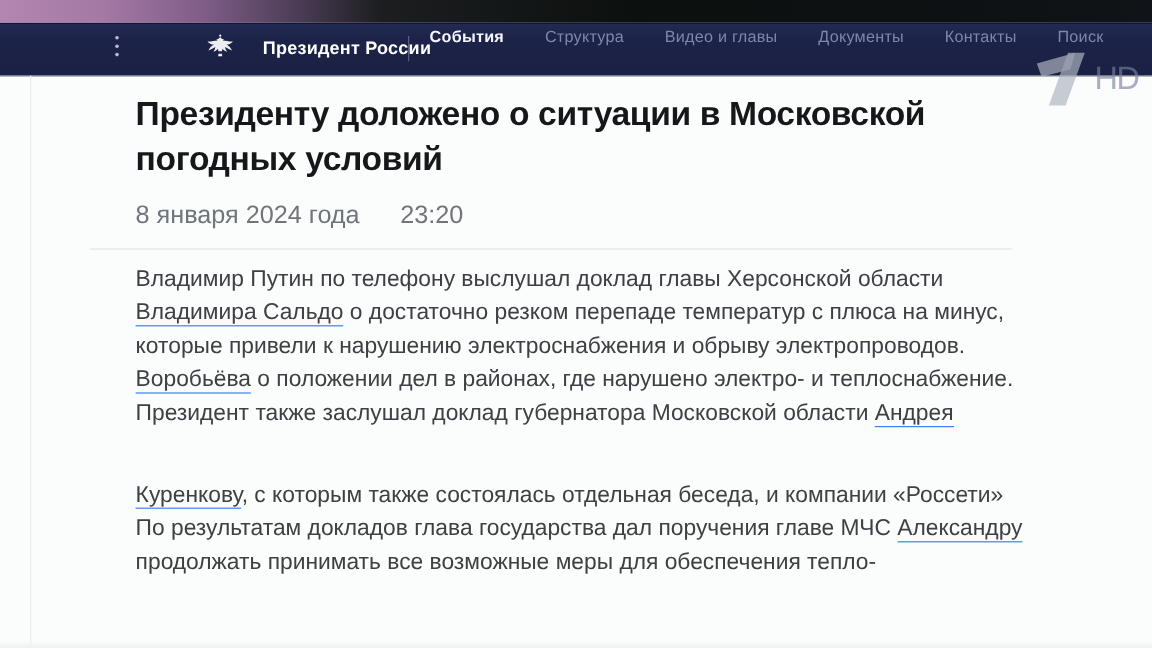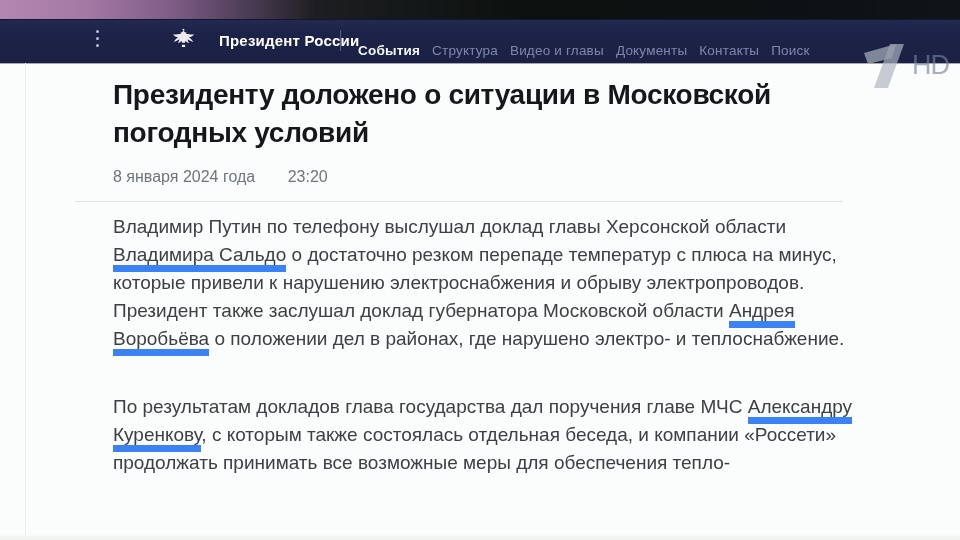--- a/index.html
+++ b/index.html
@@ -25,47 +25,47 @@
     box-shadow:inset 0 1px 0 rgba(0,0,0,.45), 0 1px 0 rgba(10,14,30,.35);
   }
   .kebab{position:absolute;left:92px;top:11px;width:10px;height:22px;cursor:pointer;}
   .kebab i{display:block;width:3px;height:3px;border-radius:50%;background:#b9bed1;margin:0 auto 4px;}
   .emblem{position:absolute;left:170px;top:8px;width:27px;height:27px;}
   .brand-title{
     position:absolute;left:219px;top:13px;
     color:#ffffff;font-size:15px;font-weight:700;letter-spacing:.2px;white-space:nowrap;text-align:center;
   }
   .nav-sep{position:absolute;left:340px;top:11px;width:1px;height:21px;background:rgba(255,255,255,.28);}
-  .nav-items{position:absolute;left:358px;top:24px;display:flex;gap:12px;white-space:nowrap;}
+  .nav-items{position:absolute;left:358px;top:4px;display:flex;gap:34px;white-space:nowrap;}
   .nav-item{font-size:13.5px;color:#7e87ab;letter-spacing:.2px;cursor:pointer;}
   .nav-item.active{color:#f4f6fa;font-weight:700;}
   
   .ch1{position:absolute;right:-8px;top:24px;width:112px;height:44px;opacity:.85;}
   .ch1 svg{position:absolute;left:0;top:0;}
   .ch1 .hd{
     position:absolute;left:56px;top:7px;
     font-size:27px;font-weight:400;letter-spacing:-1px;
     color:rgba(120,130,160,.75);
   }
   
   .page-vline{position:absolute;left:25px;top:63px;bottom:0;width:1px;background:#eceeed;}
   .article{position:absolute;left:75px;top:63px;width:770px;}
   .headline{
     margin:13px 0 0 38px;width:700px;
     font-size:28px;line-height:38px;font-weight:700;color:#16171a;letter-spacing:-.3px;
   }
   .headline span{display:block;}
-  .meta{margin:16px 0 0 38px;font-size:16px;color:#6f757b;}
+  .meta{margin:16px 0 0 38px;font-size:21px;color:#6f757b;}
   .meta .time{margin-left:28px;}
   .divider{margin-top:15px;width:768px;height:1px;background:#dde6e2;}
   .body-text{margin:11px 0 0 38px;font-size:19px;line-height:28px;color:#3d4145;}
   .para{margin:0;}
   .para + .para{margin-top:40px;}
   .bline{white-space:nowrap;}
-  .alink{border-bottom:7px solid #3b82f6;cursor:pointer;}
+  .alink{border-bottom:1px solid #3b82f6;cursor:pointer;}
 </style>
 </head>
 <body>
 
 <div class="tv-top-strip"></div>
 
 <div class="navbar">
   <div class="kebab">
       <i></i>
       <i></i>
@@ -118,24 +118,24 @@
     <span class="time">23:20</span>
   </div>
 
   <div class="divider"></div>
 
   <div class="body-text">
       <div class="para">
         <div class="bline"><span>Владимир Путин по телефону выслушал доклад главы Херсонской области</span></div>
         <div class="bline"><span class="alink">Владимира Сальдо</span><span> о достаточно резком перепаде температур с плюса на минус,</span></div>
         <div class="bline"><span>которые привели к нарушению электроснабжения и обрыву электропроводов.</span></div>
+        <div class="bline"><span class="alink">Воробьёва</span><span> о положении дел в районах, где нарушено электро- и теплоснабжение.</span></div>
         <div class="bline"><span>Президент также заслушал доклад губернатора Московской области </span><span class="alink">Андрея</span></div>
-        <div class="bline"><span class="alink">Воробьёва</span><span> о положении дел в районах, где нарушено электро- и теплоснабжение.</span></div>
       </div>
       <div class="para">
+        <div class="bline"><span class="alink">Куренкову</span><span>, с которым также состоялась отдельная беседа, и компании «Россети»</span></div>
         <div class="bline"><span>По результатам докладов глава государства дал поручения главе МЧС </span><span class="alink">Александру</span></div>
-        <div class="bline"><span class="alink">Куренкову</span><span>, с которым также состоялась отдельная беседа, и компании «Россети»</span></div>
         <div class="bline"><span>продолжать принимать все возможные меры для обеспечения тепло-</span></div>
       </div>
     </div>
 </div>
 
 <div class="tv-bottom-strip"></div>
 
 </body></html>

